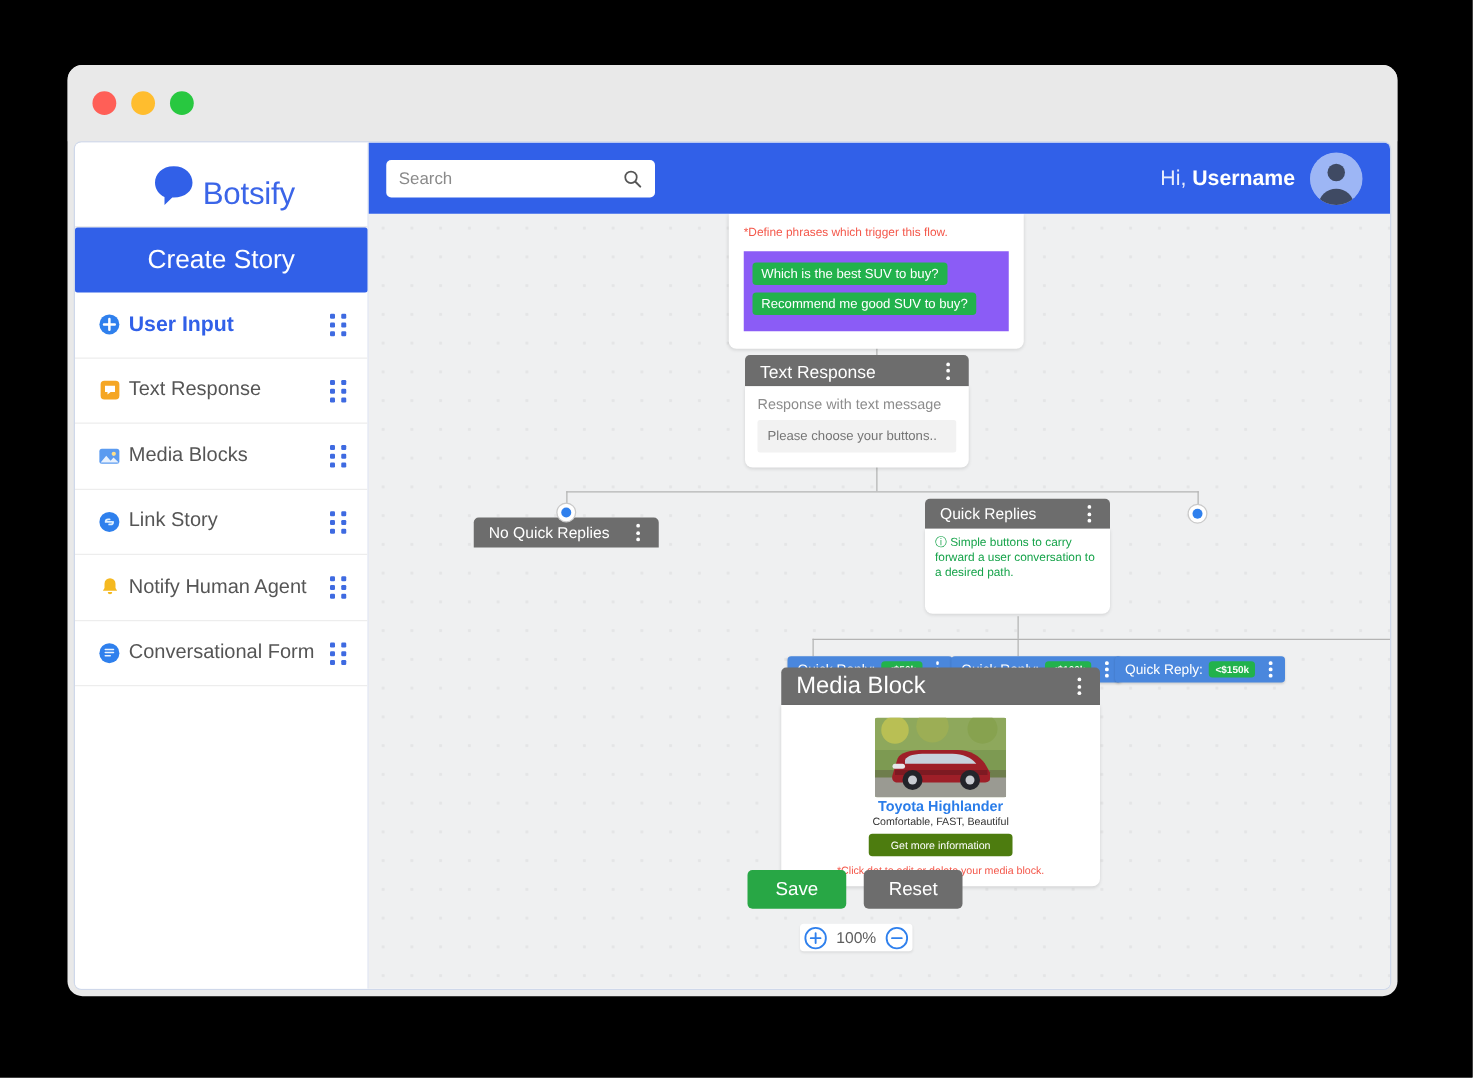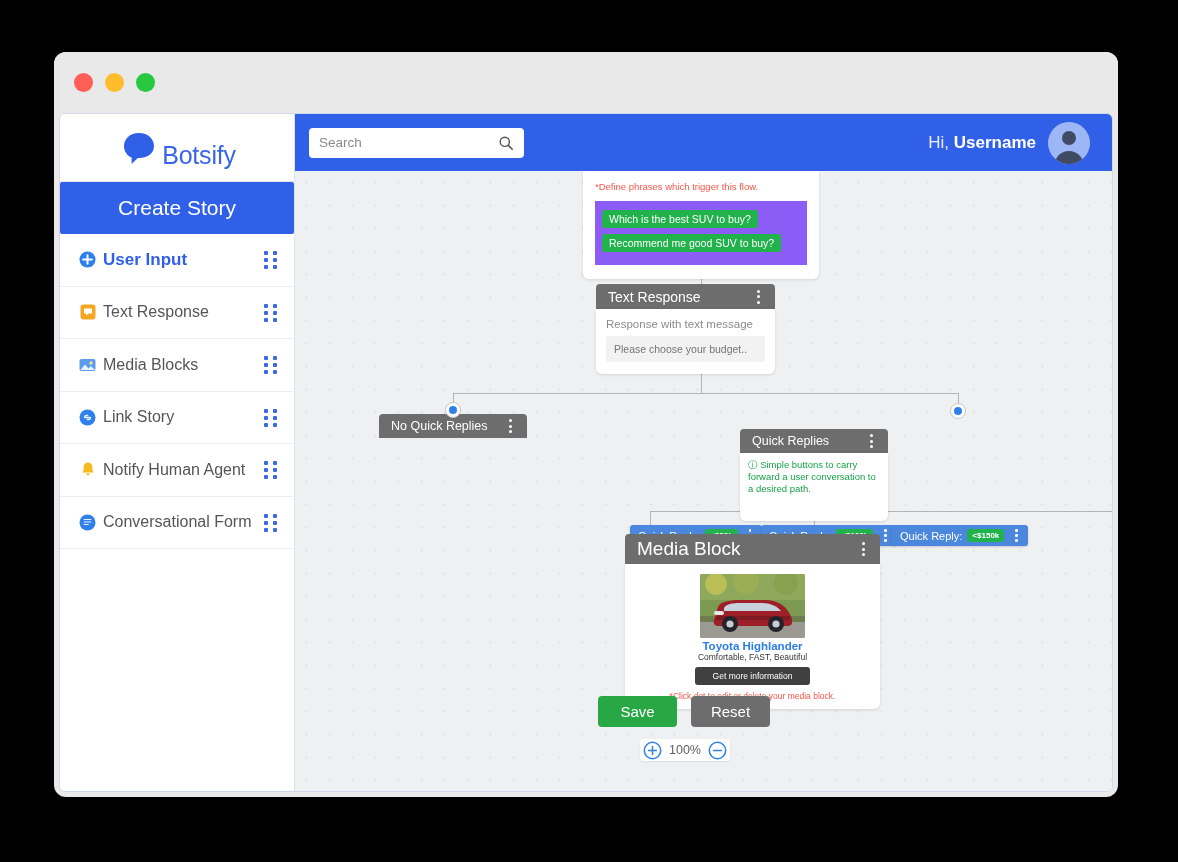--- a/index.html
+++ b/index.html
@@ -234,21 +234,21 @@
     padding: 7px 8px;
     border-radius: 2px;
   }
 
   
   #n-noqr { left: 84px; top: 243px; width: 148px; }
   #n-noqr .node-hd { height: 24px; font-size: 12.5px; justify-content: center; }
   #n-noqr .node-bd { padding: 7px 8px; height: 55px; }
 
   
-  #n-qr { left: 445px; top: 258px; width: 148px; }
+  #n-qr { left: 445px; top: 228px; width: 148px; }
   #n-qr .node-hd { height: 24px; font-size: 12.5px; }
   #n-qr .node-bd { padding: 6px 8px 9px; height: 68px; }
   .hint-green { color: #16a34a; font-size: 9.5px; line-height: 1.25; }
 
   
   .qrbtn {
     position: absolute;
     height: 21px;
     background: #4a87dd;
     border-radius: 3px;
@@ -279,21 +279,21 @@
     border-radius: 2px;
     position: relative;
     overflow: hidden;
   }
   .car-title { color: #2b7de9; font-size: 11.5px; font-weight: bold; margin-top: 2px; }
   .car-sub { color: #333; font-size: 8.5px; }
   .getinfo {
     display: block;
     margin: 5px auto 0;
     width: 115px;
-    background: #404040;
+    background: #4d7c0f;
     color: #fff;
     border: 0;
     border-radius: 3px;
     font-size: 8.5px;
     padding: 4px 0;
     font-family: "Liberation Sans", sans-serif;
     cursor: pointer;
   }
   .media-note { color: #f4574a; font-size: 8.5px; margin-top: 6px; }
 
@@ -539,21 +539,21 @@
           <div class="node-hd">
             <span class="t">Text Response</span>
             <span class="kebab">
                 <i></i>
                 <i></i>
                 <i></i>
               </span>
           </div>
           <div class="node-bd">
             <div class="sub-grey">Response with text message</div>
-            <div class="inputish">Please choose your budget..</div>
+            <div class="inputish">Please choose your buttons..</div>
           </div>
         </div>
 
         <div class="node" id="n-noqr">
           <div class="node-hd">
             <span class="t">No Quick Replies</span>
             <span class="kebab">
                 <i></i>
                 <i></i>
                 <i></i>

